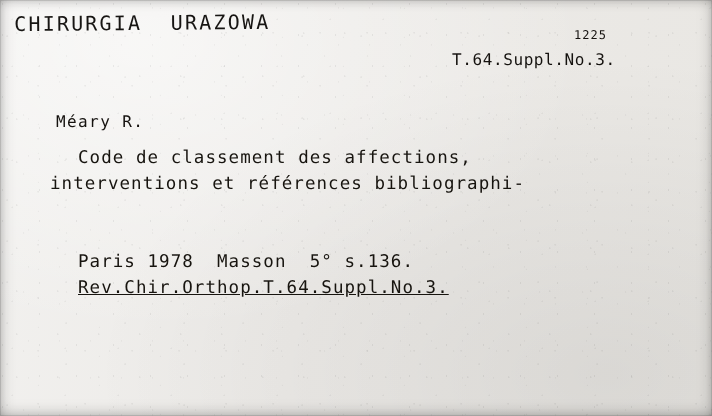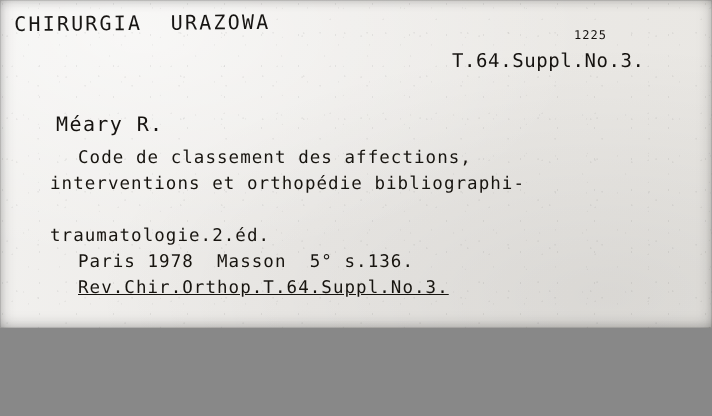--- a/index.html
+++ b/index.html
@@ -3,21 +3,21 @@
 <meta charset="utf-8">
 <style>
   html, body {
     margin: 0;
     padding: 0;
     background: #888;
   }
   #card {
     position: relative;
     width: 712px;
-    height: 328px;
+    height: 416px;
     background: #efeeec;
     overflow: hidden;
     font-family: "DejaVu Sans Mono", monospace;
     color: #15120f;
     
     background-image:
       radial-gradient(ellipse at 20% 10%, rgba(255,255,255,0.55) 0%, rgba(255,255,255,0) 55%),
       radial-gradient(ellipse at 85% 90%, rgba(0,0,0,0.07) 0%, rgba(0,0,0,0) 60%),
       linear-gradient(100deg, #f2f1ef 0%, #eceae7 45%, #e9e7e3 100%);
   }
@@ -71,28 +71,28 @@
 
   #call-number {
     left: 574px;
     top: 28px;
     font-size: 12px;
     letter-spacing: 1px;
   }
   #call-source {
     left: 452px;
     top: 50px;
-    font-size: 19px;
+    font-size: 16px;
     letter-spacing: 0.6px;
   }
 
   #author {
     left: 56px;
     top: 112px;
-    font-size: 20px;
+    font-size: 16px;
     letter-spacing: 1.4px;
   }
 
   .body-line {
     left: 50px;
     font-size: 17.5px;
     letter-spacing: 1.05px;
     color: #17140f;
   }
   #b0 { top: 148px; left: 78px; }
@@ -111,20 +111,19 @@
 
   <div class="txt" id="heading">CHIRURGIA  URAZOWA</div>
 
   <div class="txt" id="call-number">1225</div>
 
   <div class="txt" id="call-source">T.64.Suppl.No.3.</div>
 
   <div class="txt" id="author">Méary R.</div>
 
   <div class="txt body-line" id="b0">Code de classement des affections,</div>
-  <div class="txt body-line" id="b1">interventions et orthopédie bibliographi-</div>
-  <div class="txt body-line" id="b3">traumatologie.2.éd.</div>
+  <div class="txt body-line" id="b1">interventions et références bibliographi-</div>
   <div class="txt body-line" id="b4">Paris 1978  Masson  5° s.136.</div>
   <div class="txt body-line" id="b5">Rev.Chir.Orthop.T.64.Suppl.No.3.</div>
 
   <div id="grain"></div>
   <div id="edges"></div>
 </div>
 
 </body></html>

